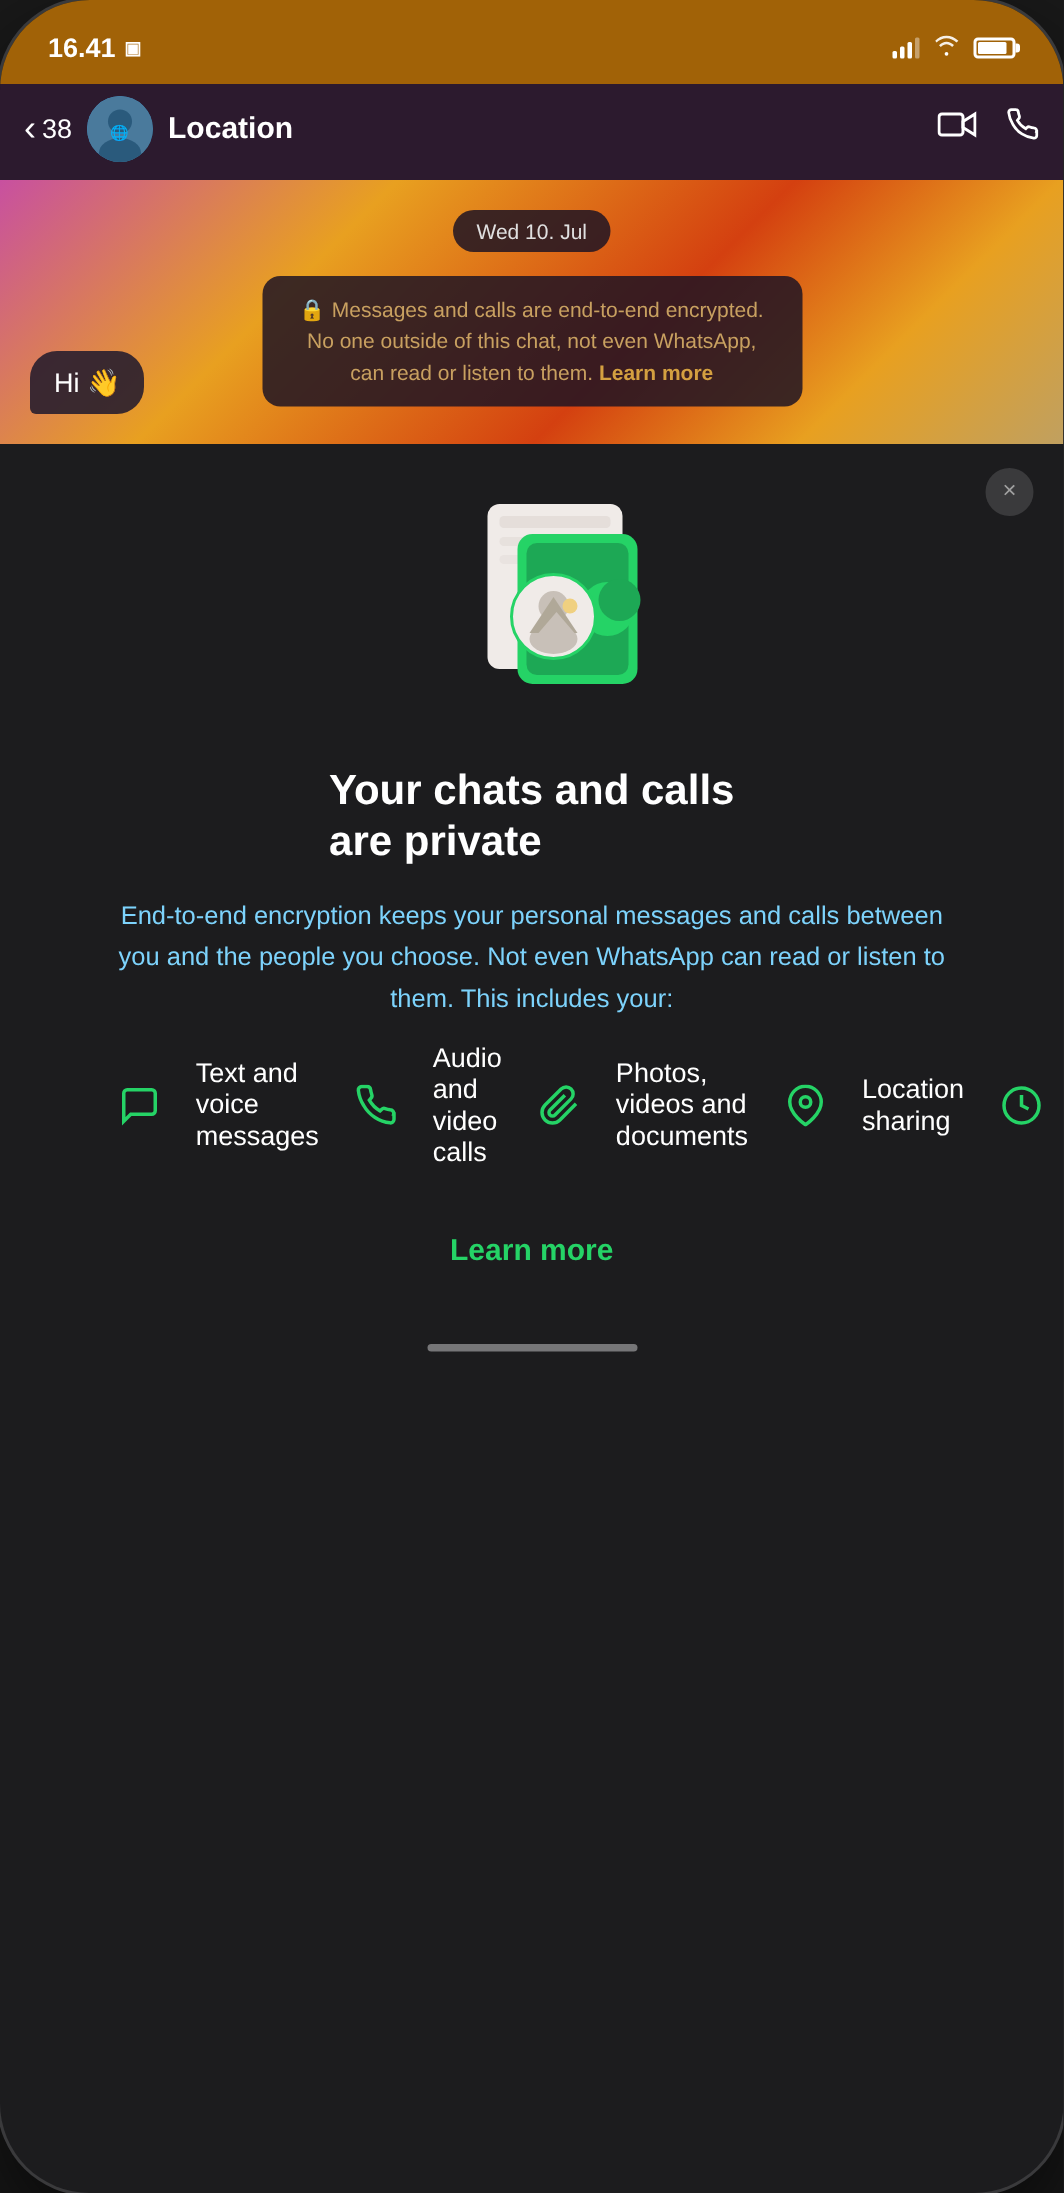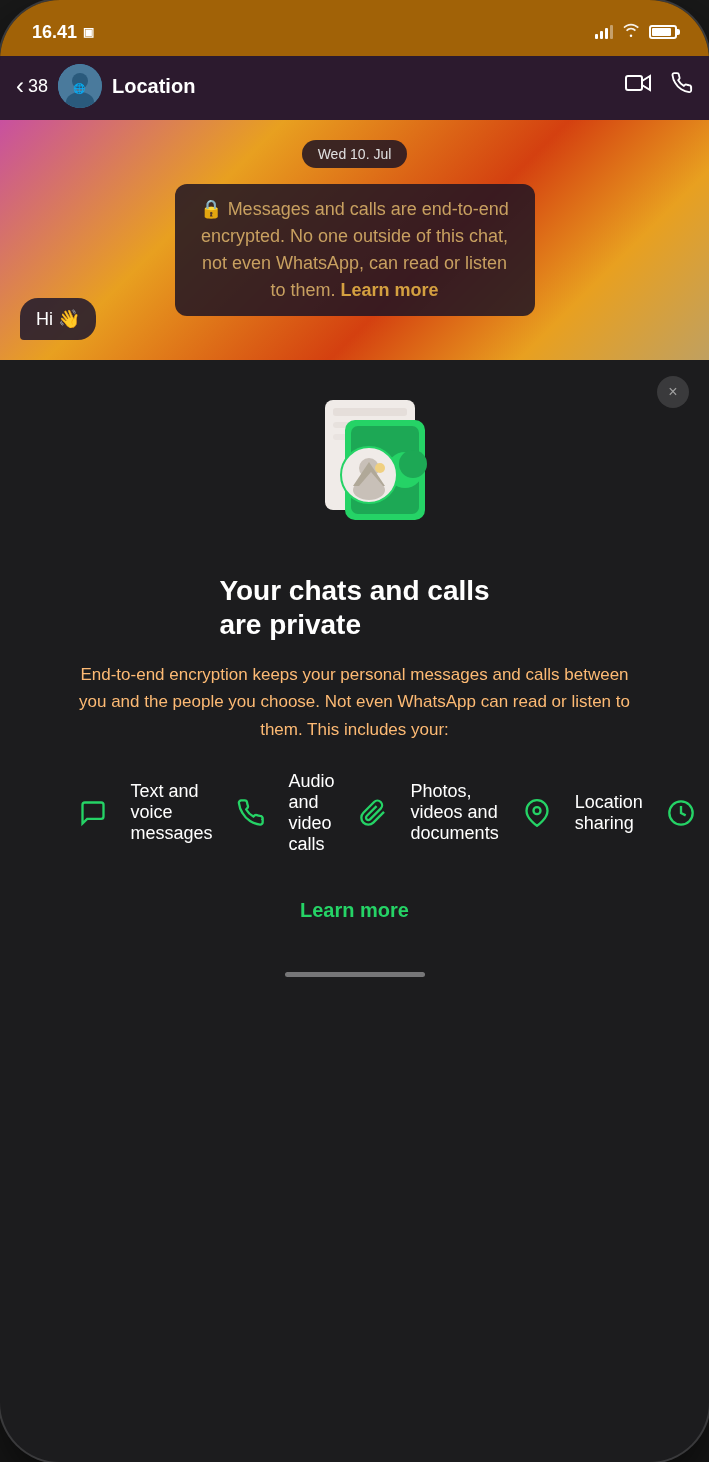--- a/index.html
+++ b/index.html
@@ -145,21 +145,21 @@
     }
 
     .header-icon {
       color: #ffffff;
       font-size: 22px;
       cursor: pointer;
     }
 
     
     .chat-background {
-      height: 240px;
+      height: 176px;
       background: linear-gradient(135deg, #c850a0 0%, #e8a020 30%, #d44010 60%, #e8a020 80%, #c0a060 100%);
       position: relative;
       display: flex;
       flex-direction: column;
       align-items: center;
       padding-top: 20px;
       gap: 16px;
     }
 
     .date-badge {
@@ -169,21 +169,21 @@
       border-radius: 20px;
       font-size: 14px;
       font-weight: 500;
     }
 
     .encryption-notice {
       background: rgba(30, 20, 35, 0.85);
       color: #c8a060;
       padding: 12px 20px;
       border-radius: 12px;
-      font-size: 18px;
+      font-size: 14px;
       text-align: center;
       max-width: 360px;
       line-height: 1.5;
     }
 
     .encryption-notice .learn-more {
       color: #d4a040;
       font-weight: 700;
       cursor: pointer;
     }
@@ -240,24 +240,24 @@
       font-size: 28px;
       font-weight: 800;
       color: #ffffff;
       text-align: left;
       line-height: 1.2;
       margin-bottom: 20px;
     }
 
     .modal-description {
       font-size: 17px;
-      color: #fdba74;
+      color: #7dd3fc;
       text-align: center;
       line-height: 1.6;
-      margin-bottom: 28px;
+      margin-bottom: 16px;
       max-width: 560px;
     }
 
     .features-list {
       width: 100%;
       max-width: 560px;
       display: flex;
       flex-direction: row;
       gap: 20px;
       margin-bottom: 36px;

